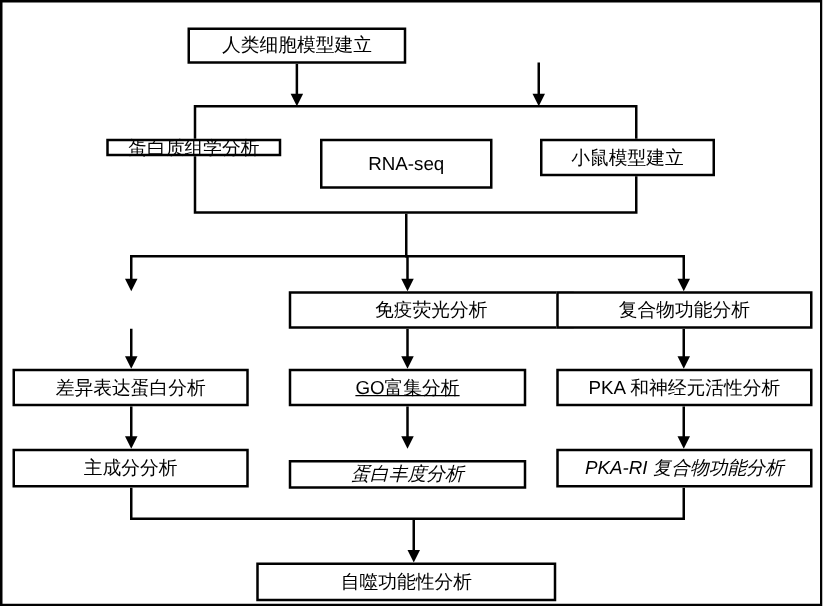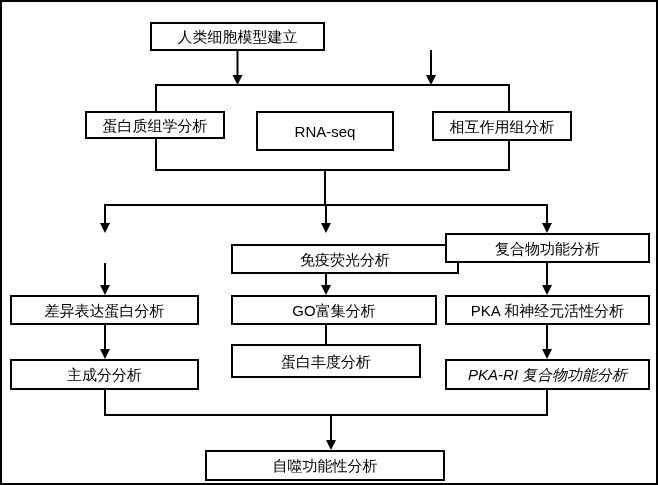--- a/index.html
+++ b/index.html
@@ -117,30 +117,30 @@
       <path class="ln" d="M102 413 L546 413"></path>
     </g>
     <g>
       <path class="ln" d="M329 413 L329 439"></path>
       <polygon class="ah" points="324,438 334,438 329,448"></polygon>
     </g>
   </svg>
 
   <div class="node" style="left:148px; top:20px; width:175px; height:29px;">人类细胞模型建立</div>
 
-  <div class="node" style="left:83px; top:109px; width:140px; height:28px;">蛋白质组学分析</div>
+  <div class="node" style="left:83px; top:109px; width:140px; height:14px;">蛋白质组学分析</div>
   <div class="node" style="left:254px; top:109px; width:138px; height:40px;">RNA-seq</div>
-  <div class="node" style="left:430px; top:109px; width:140px; height:30px;">相互作用组分析</div>
+  <div class="node" style="left:430px; top:109px; width:140px; height:30px;">小鼠模型建立</div>
 
   <div class="node" style="left:8px; top:293px; width:189px; height:30px;">差异表达蛋白分析</div>
   <div class="node" style="left:8px; top:357px; width:189px; height:31px;">主成分分析</div>
 
-  <div class="node" style="left:229px; top:242px; width:228px; height:30px;">免疫荧光分析</div>
-  <div class="node" style="left:229px; top:293px; width:206px; height:30px;">GO富集分析</div>
-  <div class="node" style="left:229px; top:342px; width:190px; height:34px;">蛋白丰度分析</div>
+  <div class="node" style="left:229px; top:231px; width:228px; height:30px;">免疫荧光分析</div>
+  <div class="node" style="left:229px; top:293px; width:190px; height:30px;text-decoration:underline;">GO富集分析</div>
+  <div class="node" style="left:229px; top:366px; width:190px; height:23px;font-style:italic;">蛋白丰度分析</div>
 
   <div class="node" style="left:443px; top:231px; width:205px; height:30px;">复合物功能分析</div>
   <div class="node" style="left:443px; top:293px; width:205px; height:30px;text-align:right;">PKA 和神经元活性分析</div>
   <div class="node" style="left:443px; top:357px; width:205px; height:31px;font-style:italic;">PKA-RI 复合物功能分析</div>
 
   <div class="node" style="left:203px; top:448px; width:240px; height:31px;">自噬功能性分析</div>
 
 </div>
 
 </body></html>

